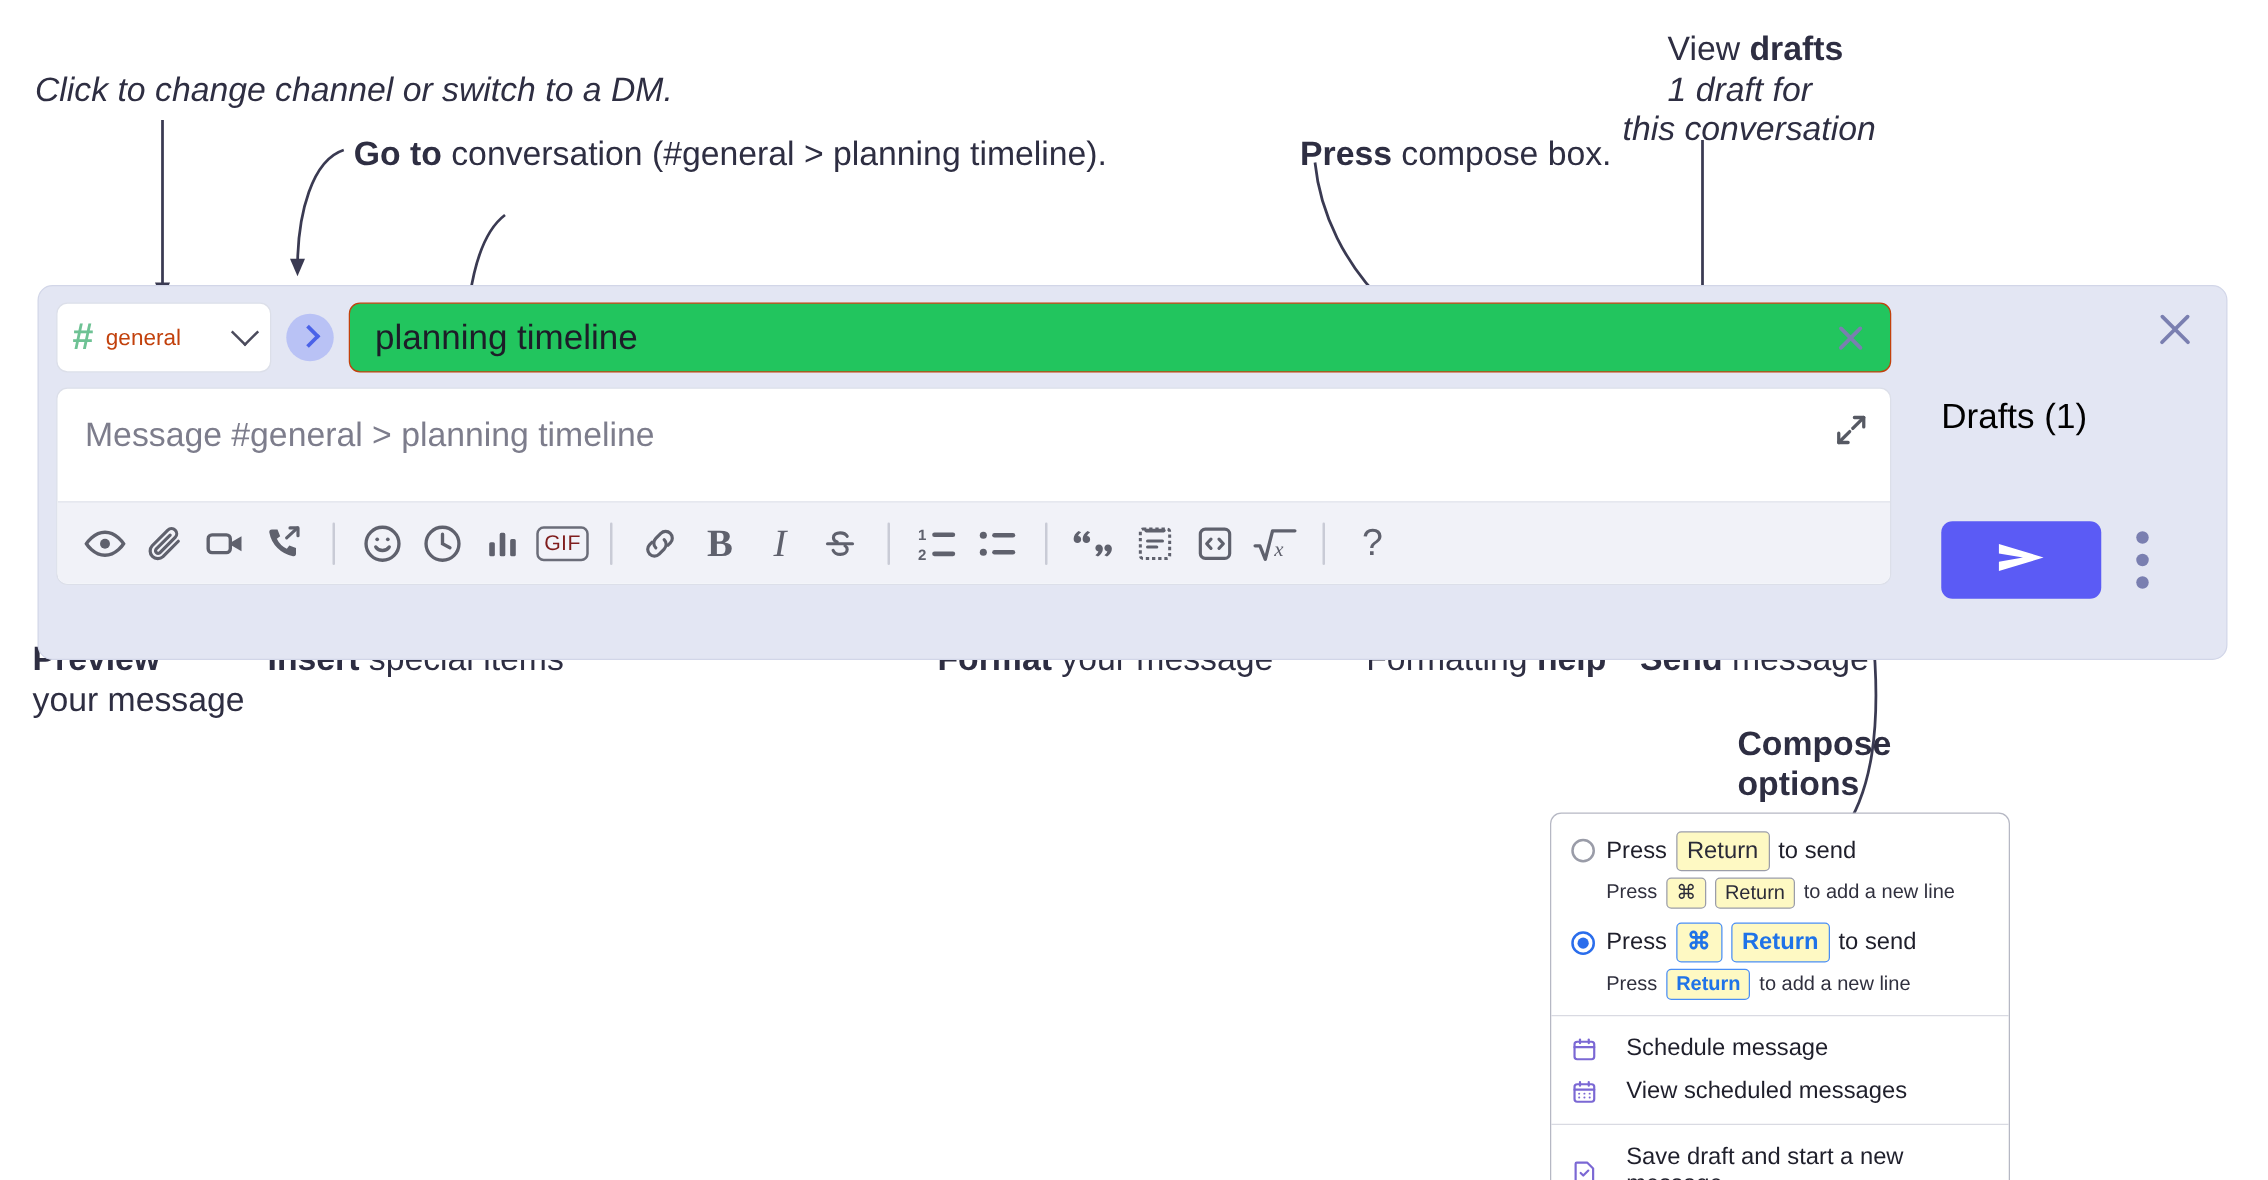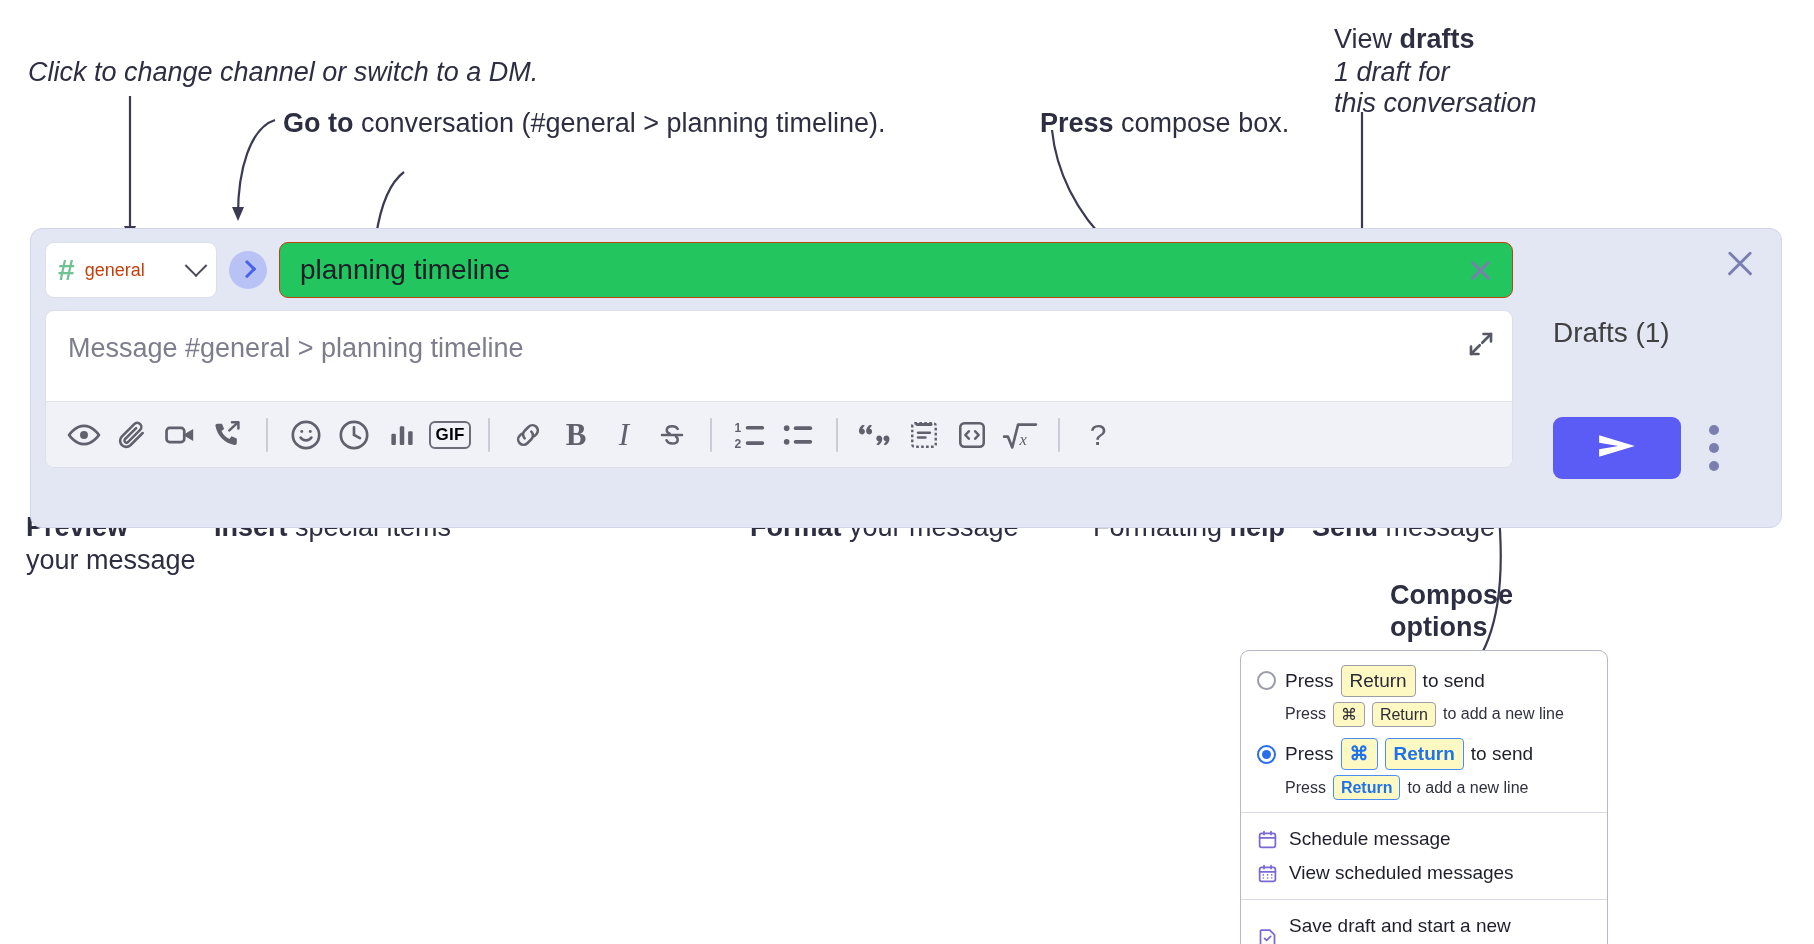--- a/index.html
+++ b/index.html
@@ -74,36 +74,36 @@
 
   .toolbar {
     position:absolute; left:0; right:0; bottom:0; height:66px;
     background:#f1f2f8; border-top:1px solid #e1e3ec;
     display:flex; align-items:center; padding:0 14px; gap:0;
   }
   .tb-btn { width:48px; height:48px; display:flex; align-items:center; justify-content:center; }
   .tb-sep { width:2px; height:34px; background:#c9cbd6; margin:0 14px; border-radius:1px; }
   .tb-btn svg { display:block; }
   .gifbox {
-    border:2.4px solid #6b6d79; border-radius:6px; font-size:17px; font-weight:700;
-    color:#000000; padding:2px 4px; letter-spacing:.3px;
+    border:2.4px solid #6b6d79; border-radius:6px; font-size:17px; font-weight:400;
+    color:#7f1d1d; padding:2px 4px; letter-spacing:.3px;
   }
   .b-gly { font-size:31px; font-weight:700; color:#5f616d; font-family:"Liberation Serif", serif; }
   .i-gly { font-size:31px; font-style:italic; color:#5f616d; font-family:"Liberation Serif", serif; }
 
   
   .compose-right { position:absolute; left:1500px; top:0; right:0; height:100%; }
   .panel-close { position:absolute; right:24px; top:18px; width:34px; height:34px; }
   .panel-close:before, .panel-close:after {
     content:""; position:absolute; left:1px; top:15px; width:32px; height:3.4px;
     background:#7a7fb0; border-radius:2px;
   }
   .panel-close:before { transform:rotate(45deg); }
   .panel-close:after  { transform:rotate(-45deg); }
-  .drafts-link { position:absolute; left:22px; top:88px; font-size:28px; color:#404040; }
+  .drafts-link { position:absolute; left:22px; top:88px; font-size:28px; color:#000000; }
   .send-btn {
     position:absolute; left:22px; top:188px; width:128px; height:62px;
     background:#5b5bf5; border-radius:9px; display:flex; align-items:center; justify-content:center;
     border:none; cursor:pointer;
   }
   .kebab { position:absolute; left:178px; top:196px; width:10px; }
   .kebab span { display:block; width:10px; height:10px; border-radius:50%; background:#7a7fb0; margin-bottom:8px; }
 
   
   .dropdown {
@@ -122,21 +122,21 @@
   .sub-row { display:flex; align-items:center; gap:7px; padding:3px 16px 3px 44px; font-size:16px; color:#30303e; }
   kbd.k {
     display:inline-flex; align-items:center; justify-content:center;
     border:1.4px solid #9b9da9; border-radius:4px; background:#fef9c3;
     font-family:"Liberation Sans", sans-serif; color:#2b2b38;
     padding:1px 7px; font-size:16px; line-height:1.35;
   }
   kbd.k.big { font-size:19px; padding:2px 8px; }
   kbd.k.blue { border-color:#4a8ef5; color:#1f73e8; font-weight:700; }
   .menu-sep { height:1px; background:#d9dae2; margin:9px 0; }
-  .menu-item { display:flex; align-items:center; gap:11px; padding:6px 16px; font-size:19px; color:#1f1f2b; }
+  .menu-item { display:flex; align-items:center; gap:23px; padding:6px 16px; font-size:19px; color:#1f1f2b; }
   .mi-ico { width:21px; height:21px; flex:0 0 21px; }
 </style>
 </head>
 <body>
 
 <div class="stage">
 
   <div class="anno a-28" style="left:28px; top:55px;">
     <i>Click to change channel or switch to a DM.</i>
   </div>
@@ -149,21 +149,21 @@
   <div class="anno a-28" style="left:1040px; top:106px;">
     <b>Press</b><span> compose box.</span>
   </div>
 
   <div class="anno a-28" style="left:1334px; top:22px;">
     <span>View </span><b>drafts</b>
   </div>
   <div class="anno a-28" style="left:1334px; top:55px;">
     <i>1 draft for</i>
   </div>
-  <div class="anno a-28" style="left:1334px; top:86px;">
+  <div class="anno a-28" style="left:1298px; top:86px;">
     <i>this conversation</i>
   </div>
 
   <div class="anno a-28" style="left:26px; top:510px;">
     <b>Preview</b>
   </div>
   <div class="anno a-28" style="left:26px; top:543px;">
     <span>your message</span>
   </div>
 

